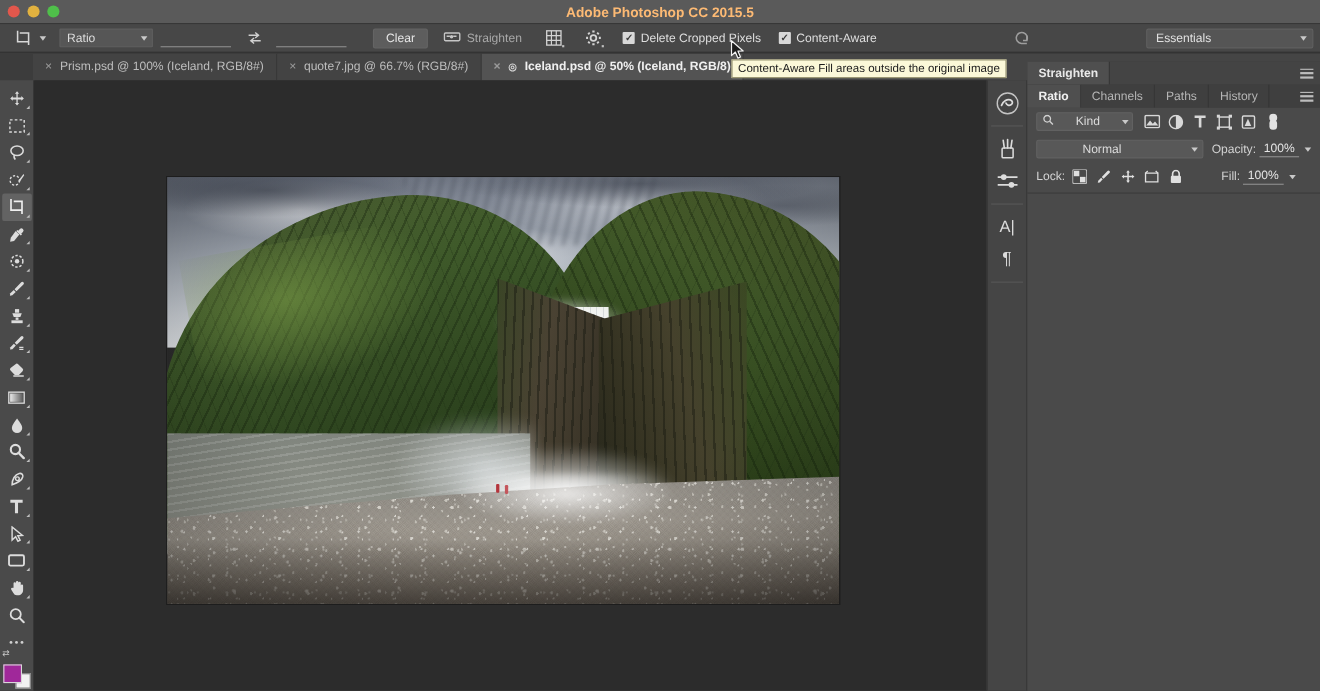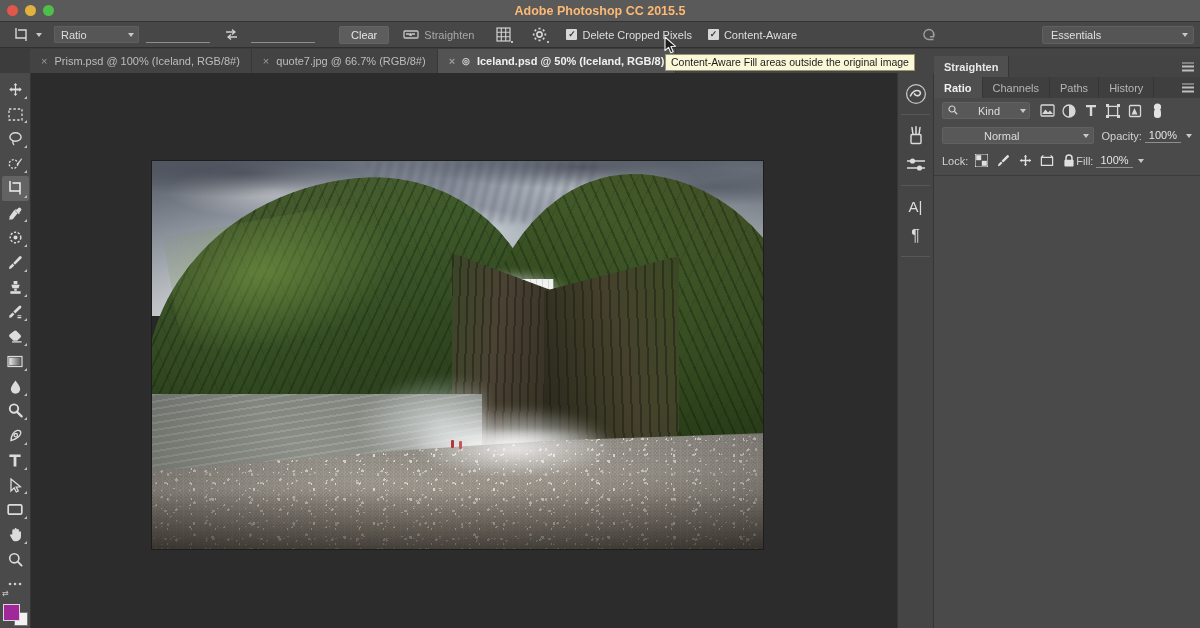--- a/index.html
+++ b/index.html
@@ -812,21 +812,21 @@
                 <path d="M3.4 1.4 L1.4 3.4 M12.6 3.4 L10.6 1.4" stroke="#e0e0e0" stroke-width="1.2"></path>
               </svg>
           </span>
           <span class="lock-i">
             <svg width="12" height="13" viewBox="0 0 12 13">
                 <path d="M3 6 V4 a3 3 0 0 1 6 0 V6" fill="none" stroke="#e0e0e0" stroke-width="1.5"></path>
                 <rect x="1.4" y="5.8" width="9.2" height="6.6" rx="1" fill="#e0e0e0"></rect>
               </svg>
           </span>
         </span>
-        <span class="lbl-txt" style="">Fill:</span>
+        <span class="lbl-txt" style="margin-left:34px">Fill:</span>
         <span class="val-field">100%</span>
         <span class="mini-chev"></span>
       </div>
 
       <div class="layer-sep"></div>
 
 
     </div>
   </div>
 

